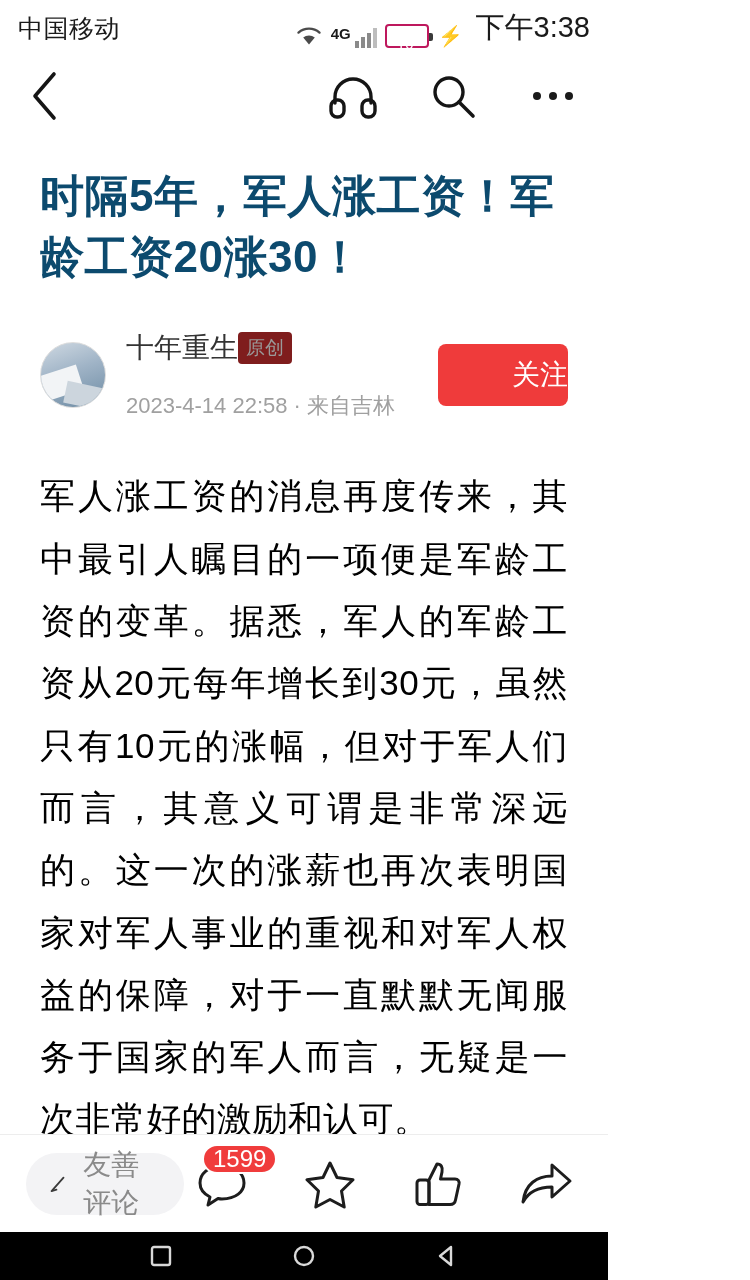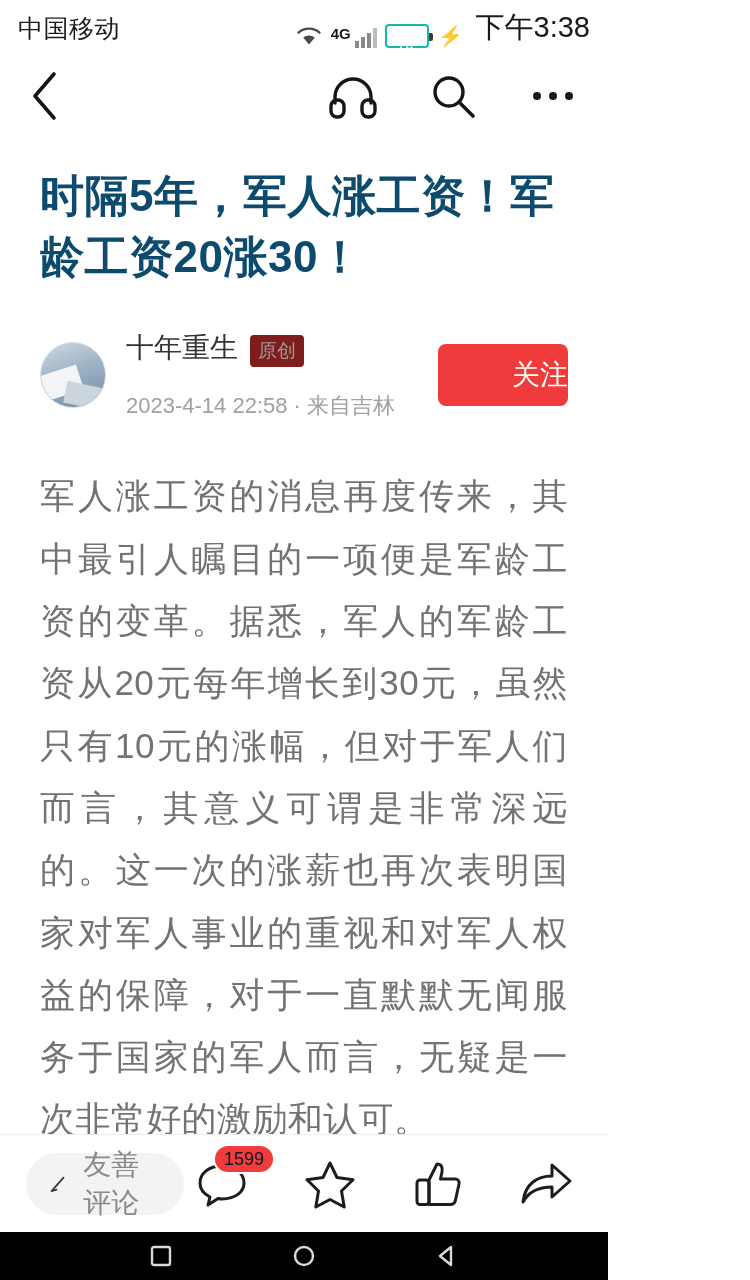--- a/index.html
+++ b/index.html
@@ -39,21 +39,21 @@
   .wifi-icon { display: inline-block; width: 28px; height: 24px; position: relative; }
   .wifi-icon svg { display: block; }
   .net-label { font-size: 15px; font-weight: bold; color: #1a1a1a; margin-right: -4px; position: relative; top: -6px; }
   .sig-bars { display: inline-flex; align-items: flex-end; gap: 2px; height: 22px; }
   .sig-bars i { display: block; width: 4px; background: #8a8a8a; }
   .sig-bars i:nth-child(1) { height: 7px; }
   .sig-bars i:nth-child(2) { height: 11px; }
   .sig-bars i:nth-child(3) { height: 15px; }
   .sig-bars i:nth-child(4) { height: 20px; background: #bdbdbd; }
   .battery {
-    width: 44px; height: 24px; border: 2px solid #14b8a6; border-radius: 4px;
+    width: 44px; height: 24px; border: 2px solid #be185d; border-radius: 4px;
     position: relative; display: flex; align-items: center; padding: 10px;
   }
   .battery::after {
     content: ""; position: absolute; right: -6px; top: 7px;
     width: 4px; height: 8px; background: #3a3a3a; border-radius: 0 2px 2px 0;
   }
   .battery .fill {
     background: #2bb14b; height: 100%; width: 70%; border-radius: 1px;
     color: #ffffff; font-size: 15px; line-height: 16px; text-align: center;
   }
@@ -95,39 +95,39 @@
   .avatar::before {
     content: ""; position: absolute; left: -6px; bottom: 10px;
     width: 46px; height: 26px; background: #f2f4f6;
     transform: rotate(-18deg);
   }
   .avatar::after {
     content: ""; position: absolute; right: -2px; bottom: 0;
     width: 42px; height: 22px; background: #ccd5dd; transform: rotate(12deg);
   }
   .author-meta { margin-left: 20px; }
-  .author-line1 { display: flex; align-items: flex-end; gap: 12px; }
+  .author-line1 { display: flex; align-items: center; }
   .author-name { font-size: 28px; color: #333333; }
   .badge-original {
     font-size: 19px; color: #9a9a9a; background: #7f1d1d;
     padding: 3px 8px; border-radius: 4px;
   }
   .author-line2 { font-size: 22px; color: #a0a0a0; margin-top: 24px; }
   .follow-btn {
     margin-left: auto;
     background: #ef3b3b; color: #ffffff;
     font-size: 28px; border: none; border-radius: 8px;
     width: 130px; height: 62px; line-height: 62px; text-align: right;
   }
 
   .body-text {
     margin-top: 44px;
     font-size: 35px;
     line-height: 1.78;
-    color: #737373;
+    color: #000000;
     letter-spacing: 0.4px;
     text-align: justify;
   }
 
   .article-image {
     margin-top: 28px;
     height: 130px;
     position: relative;
     overflow: hidden;
   }
@@ -150,22 +150,22 @@
     gap: 10px;
   }
   .comment-box {
     width: 300px; height: 62px; border-radius: 31px; background: #f3f3f5;
     display: flex; align-items: center; padding: 0 22px; gap: 14px;
   }
   .comment-placeholder { font-size: 28px; color: #8a8a8a; }
   .bottom-actions { margin-left: auto; display: flex; align-items: center; gap: 52px; padding-right: 8px; }
   .b-icon { position: relative; width: 56px; height: 56px; display: flex; align-items: center; justify-content: center; }
   .count-badge {
-    position: absolute; top: -12px; left: 19px;
-    background: #f03c3c; color: #0f172a; font-size: 18px;
+    position: absolute; top: -12px; left: 8px;
+    background: #f03c3c; color: #ffffff; font-size: 24px;
     border-radius: 16px; padding: 2px 9px; line-height: 22px;
     border: 2px solid #ffffff; white-space: nowrap;
   }
 
   
   .androidnav {
     flex: 0 0 48px; height: 48px; background: #000000;
     display: flex; align-items: center; justify-content: space-around;
     padding: 0 90px;
   }

